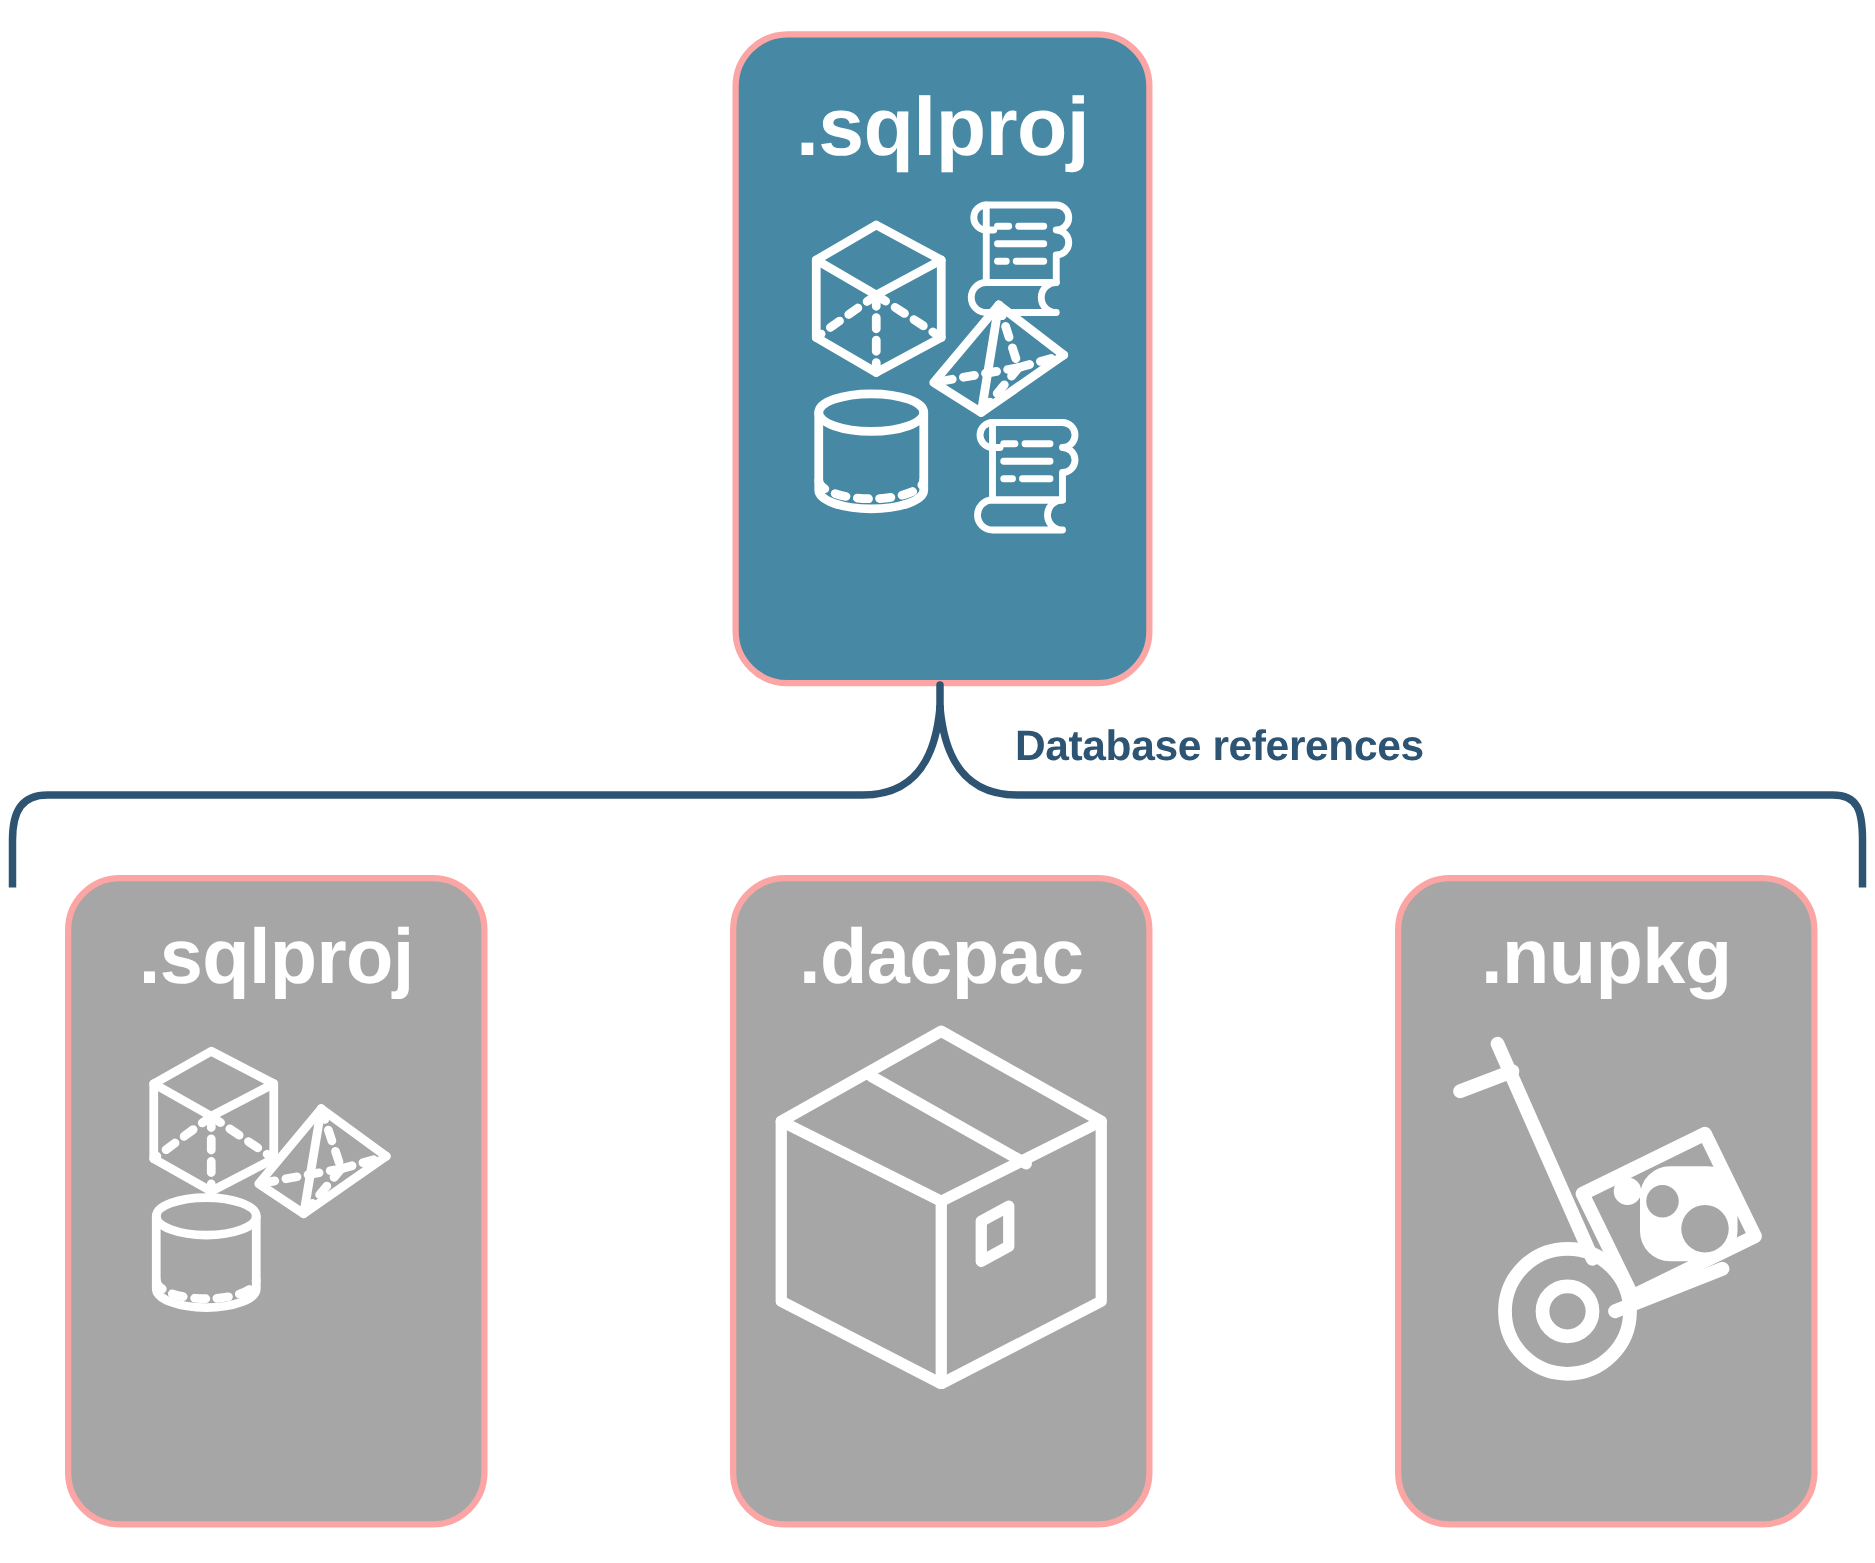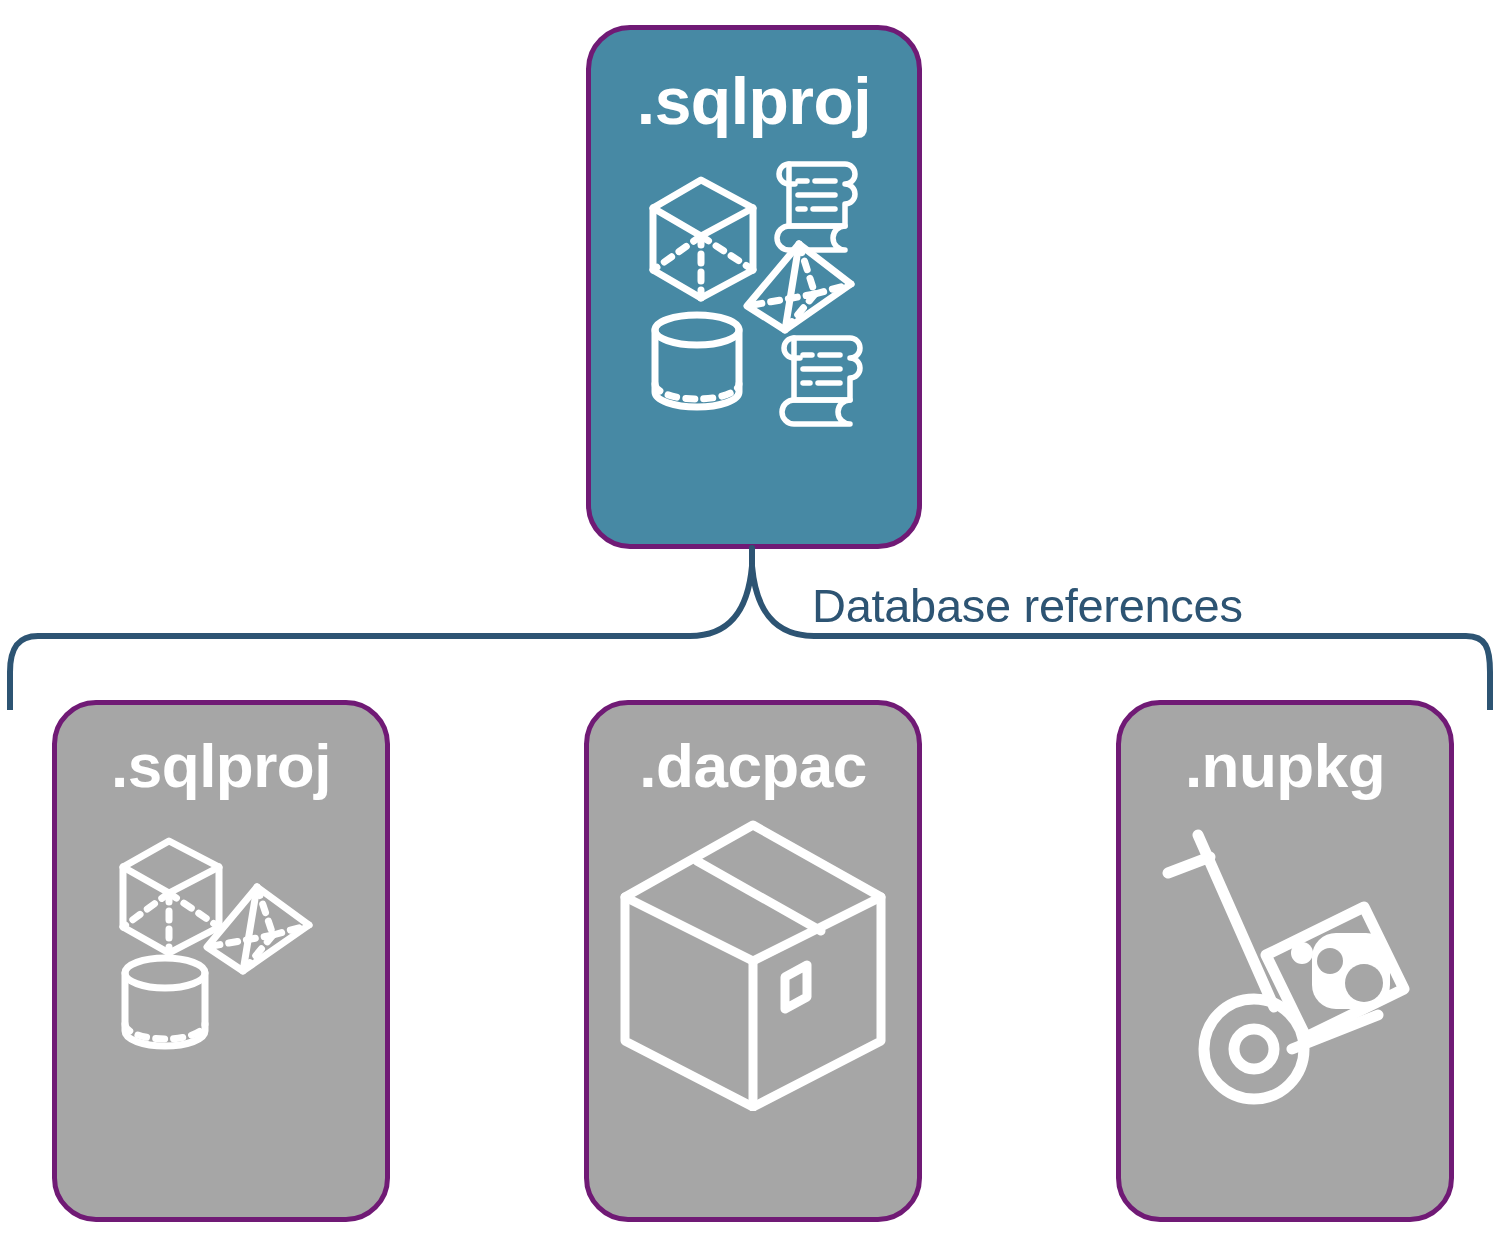--- a/index.html
+++ b/index.html
@@ -14,21 +14,21 @@
     position: relative;
     width: 1500px;
     height: 1250px;
     background: #ffffff;
     overflow: hidden;
   }
   .card {
     position: absolute;
     box-sizing: border-box;
     border-radius: 44px;
-    border: 5px solid #701a75;
+    border: 5px solid #fca5a5;
     display: flex;
     flex-direction: column;
     align-items: center;
   }
   .card-title {
     color: #ffffff;
     font-weight: bold;
     letter-spacing: -0.5px;
     line-height: 1;
     white-space: nowrap;
@@ -72,22 +72,22 @@
     left: 0;
     top: 540px;
     width: 1500px;
     height: 170px;
     pointer-events: none;
   }
   #brace-label {
     position: absolute;
     left: 812px;
     top: 578px;
-    font-size: 47px;
-    font-weight: normal;
+    font-size: 34px;
+    font-weight: bold;
     color: #2d5473;
     white-space: nowrap;
     letter-spacing: -0.3px;
   }
 </style>
 </head>
 <body>
 
 <div id="canvas">
 

